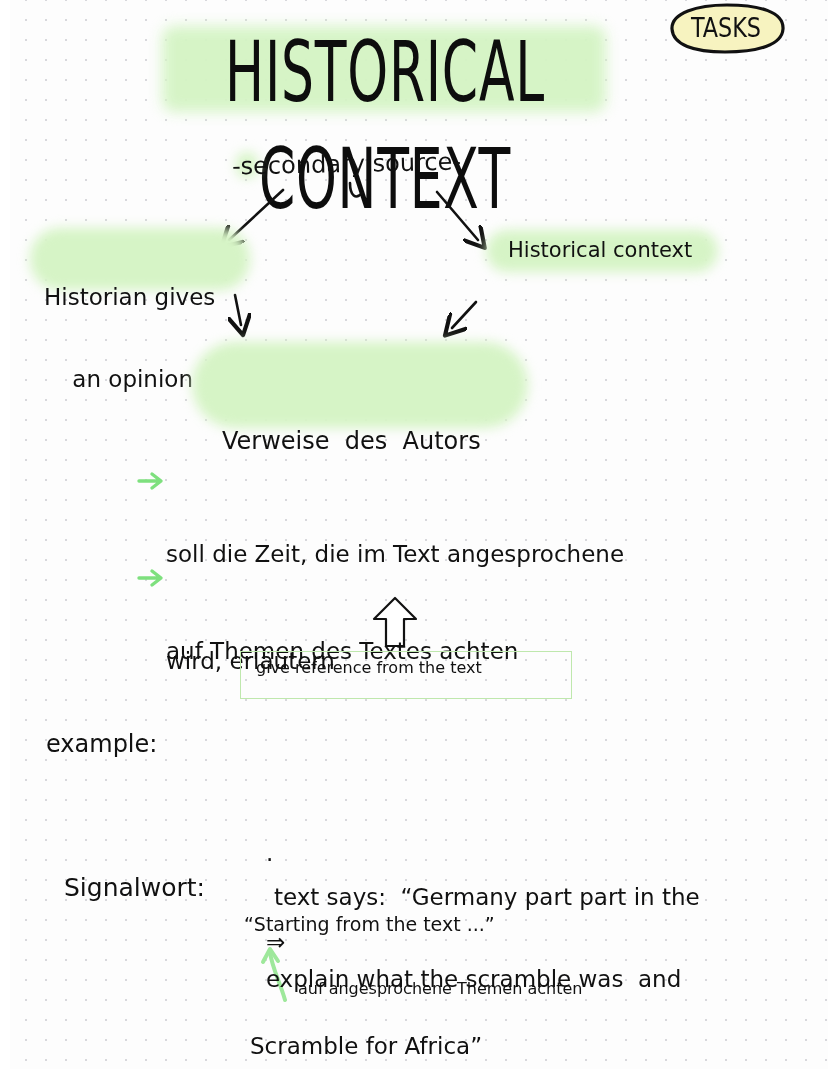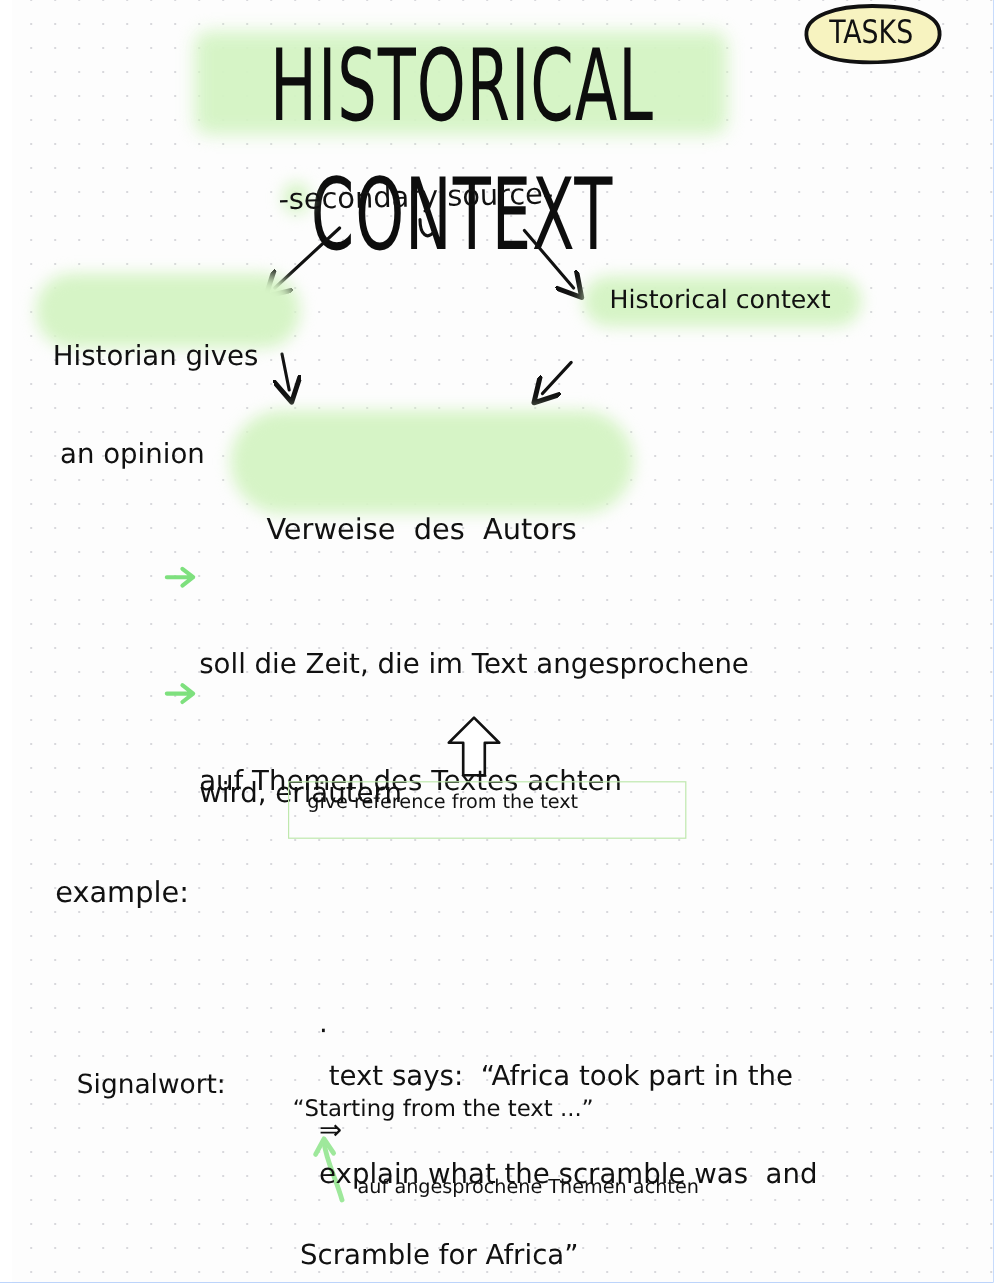--- a/index.html
+++ b/index.html
@@ -174,21 +174,21 @@
     <path d="M285 1000 C 280 982, 272 968, 270 952" fill="none" stroke="#9ee89b" stroke-width="4" stroke-linecap="round"></path>
     <path d="M263 962 L 270 949 L 278 961" fill="none" stroke="#9ee89b" stroke-width="4" stroke-linecap="round" stroke-linejoin="round"></path>
   </svg>
 
   <div class="hl" style="left:236px; top:152px; width:22px; height:26px;"></div>
   <div class="hand node-text" style="left:232px; top:150px; font-size:24px; transform:rotate(-1.2deg);">-secondary source-</div>
 
   <div class="hl" style="left:30px; top:228px; width:220px; height:62px;"></div>
   <div class="hand node-text" style="left:44px; top:230px; font-size:23px;">
     <div>Historian gives</div>
-    <div style="padding-left:6px;">an opinion</div>
+    <div style="text-align:center; padding-left:6px;">an opinion</div>
   </div>
 
   <div class="hl" style="left:486px; top:230px; width:232px; height:42px;"></div>
   <div class="hand node-text" style="left:508px; top:238px; font-size:21px;">Historical context</div>
 
   <div class="hl" style="left:192px; top:342px; width:336px; height:86px; border-radius:48px;"></div>
   <div class="hand node-text" style="left:222px; top:358px; font-size:24px; line-height:1.4;">
     <div>Verweise  des  Autors</div>
   </div>
 
@@ -202,30 +202,30 @@
   </div>
 
   <div id="ref-box"></div>
   <div class="hand" style="left:256px; top:659px; font-size:16px;">give reference from the text</div>
 
   <div class="hand" style="left:46px; top:730px; font-size:24px;text-align:center;">example:</div>
 
   <div class="hand" style="left:222px; top:730px; font-size:23px; line-height:1.62;">
     <div>
       <span>·</span>
-      <span style="margin-left:8px;">text says:  “Africa took part in the</span>
+      <span style="margin-left:8px;">text says:  “Germany part part in the</span>
     </div>
     <div style="padding-left:28px;">Scramble for Africa”</div>
   </div>
 
   <div class="hand" style="left:222px; top:812px; font-size:23px; line-height:1.62;">
     <div>
       <span>⇒</span>
       <span style="">explain what the scramble was  and</span>
     </div>
     
   </div>
 
-  <div class="hand" style="left:64px; top:892px; font-size:22px;">Signalwort:</div>
+  <div class="hand" style="left:64px; top:873px; font-size:25px;">Signalwort:</div>
   <div class="hand" style="left:244px; top:913px; font-size:19px;text-align:right;">“Starting from the text ...”</div>
   <div class="hand" style="left:298px; top:980px; font-size:16px;">auf angesprochene Themen achten</div>
 
 </div>
 
 </body></html>

